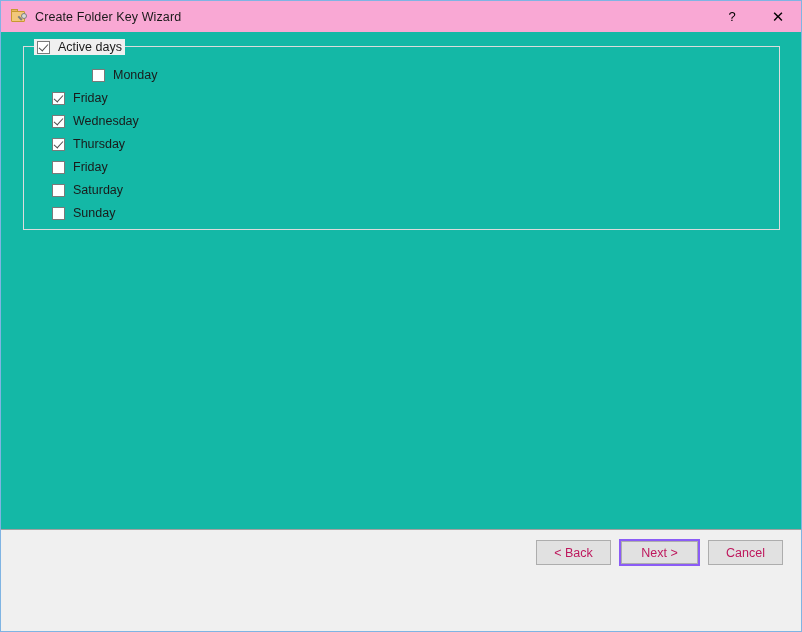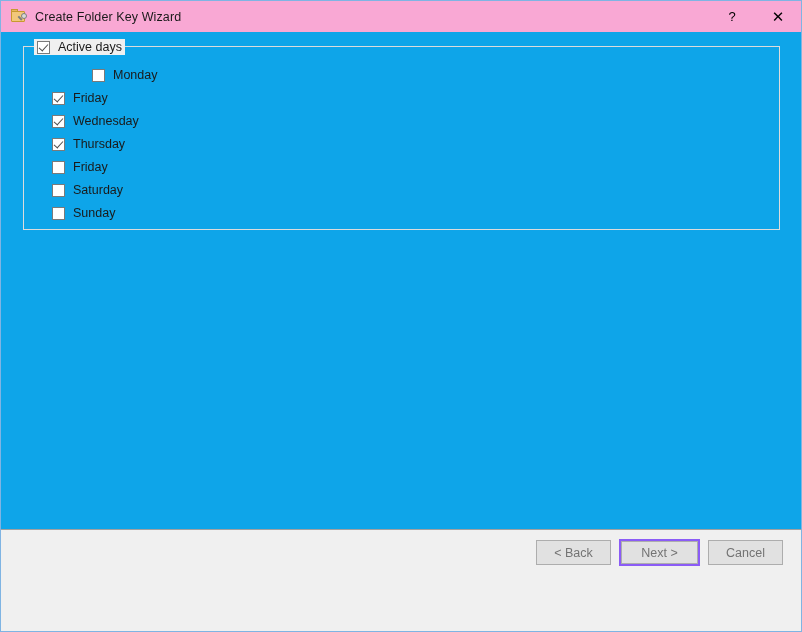--- a/index.html
+++ b/index.html
@@ -138,21 +138,21 @@
     font-size: 12px;
     font-weight: bold;
     color: #6e6e6e;
     font-family: "Liberation Sans", sans-serif;
   }
 
   
   .body {
     position: relative;
     height: 498px;
-    background: #0ea5e9;
+    background: #14b8a6;
     border-bottom: 1px solid #a0a0a0;
     box-sizing: border-box;
   }
 
   .groupbox {
     position: absolute;
     left: 22px;
     top: 14px;
     width: 757px;
     height: 184px;
@@ -220,21 +220,21 @@
     display: flex;
     gap: 8px;
   }
   .btn {
     width: 75px;
     height: 25px;
     box-sizing: border-box;
     background: #e1e1e1;
     border: 1px solid #adadad;
     font-size: 12.5px;
-    color: #737373;
+    color: #be185d;
     font-family: "Liberation Sans", sans-serif;
     display: flex;
     align-items: center;
     justify-content: center;
     cursor: default;
     user-select: none;
     padding: 0;
   }
   .btn.default {
     border: 2px solid #8b5cf6;

